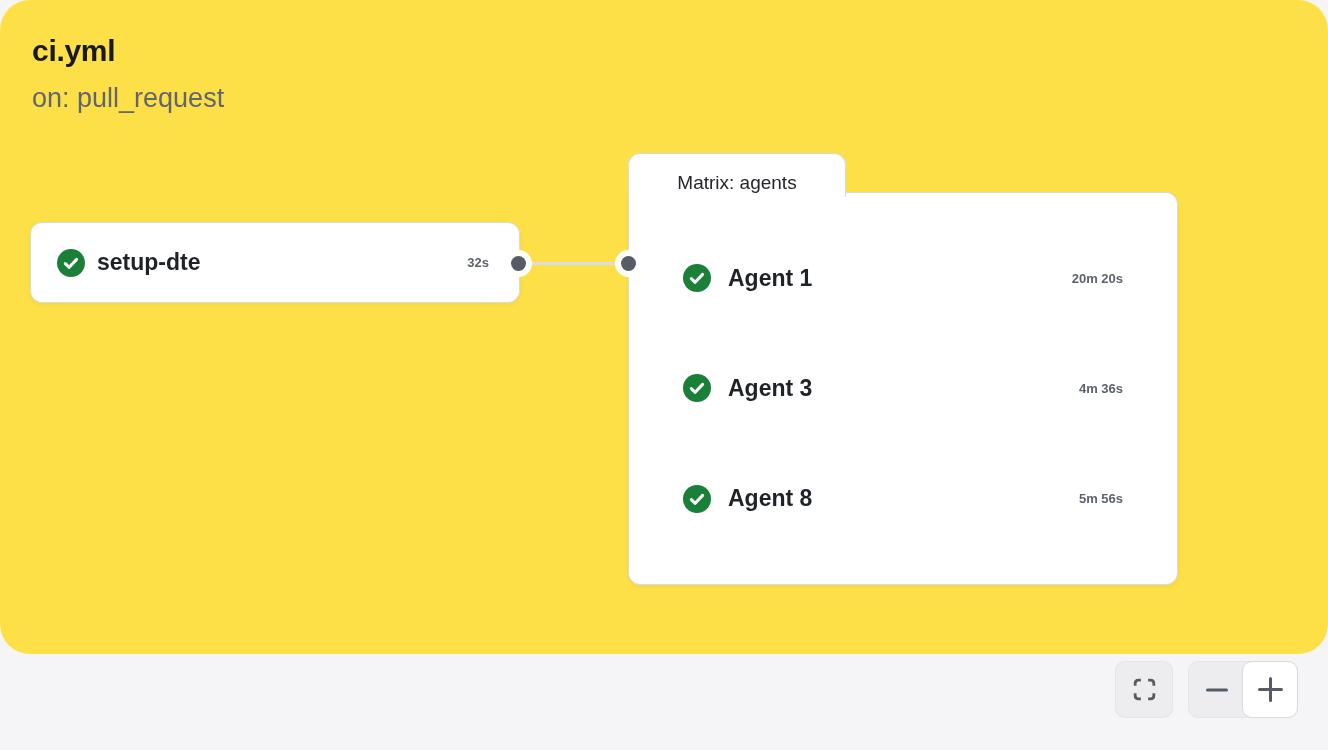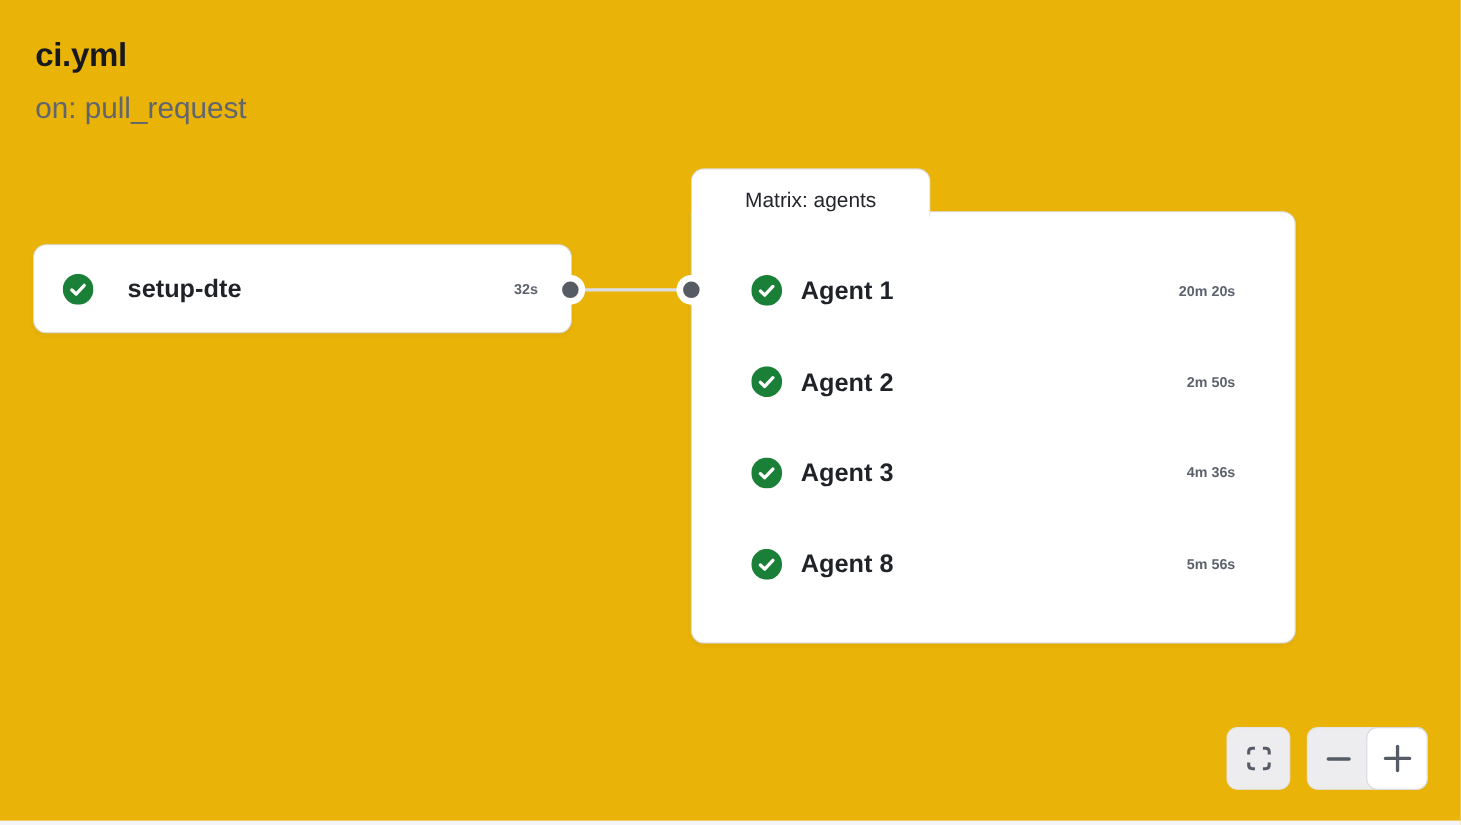--- a/index.html
+++ b/index.html
@@ -2,21 +2,21 @@
 <html><head>
 <meta charset="utf-8">
 <style>
   * { margin:0; padding:0; box-sizing:border-box; }
   html,body { width:1328px; height:750px; }
   body {
     font-family: "Liberation Sans", "DejaVu Sans", sans-serif;
     background:#f5f5f8;
     overflow:hidden;
   }
-  .canvas { position:relative; width:1328px; height:746px; background:#eab308; }
+  .canvas { position:relative; width:1328px; height:654px; background:#fde047;border-radius:30px; }
 
   
   .wf-title {
     position:absolute; left:32px; top:34px;
     font-size:30px; font-weight:700; color:#17191d; letter-spacing:-0.3px;
   }
   .wf-trigger {
     position:absolute; left:32px; top:83px;
     font-size:27px; font-weight:400; color:#61656e;
   }
@@ -31,21 +31,21 @@
     background:#575c64; box-shadow:0 0 0 6px #ffffff; z-index:4;
   }
   .edge-dot.left  { left:511px; top:256px; }
   .edge-dot.right { left:621px; top:256px; }
 
   
   .job-node {
     position:absolute; left:30px; top:222px; width:490px; height:81px;
     background:#ffffff; border:1px solid #d9dade; border-radius:12px;
     box-shadow:0 2px 4px rgba(27,31,36,0.05);
-    display:flex; align-items:center; padding:0 30px 0 26px; gap:31px;
+    display:flex; align-items:center; padding:0 30px 0 26px; gap:12px;
     z-index:2; cursor:pointer;
   }
   .job-name { font-size:23px; font-weight:700; color:#1f2328; }
   .job-duration { margin-left:auto; font-size:13px; font-weight:700; color:#5d636d; }
 
   .check-circle { width:28px; height:28px; flex:0 0 28px; display:block; }
 
   
   .matrix-tab {
     position:absolute; left:628px; top:153px; width:218px; height:44px;
@@ -114,28 +114,20 @@
 
     <div class="matrix-row">
       <svg class="check-circle" viewBox="0 0 28 28">
         <circle cx="14" cy="14" r="14" fill="#1a7f37"></circle>
         <path d="M8.3 14.6 L12.2 18.3 L19.6 10.4" stroke="#ffffff" stroke-width="3" fill="none" stroke-linecap="round" stroke-linejoin="round"></path>
       </svg>
       <span class="job-name">Agent 1</span>
       <span class="job-duration">20m 20s</span>
     </div>
 
-    <div class="matrix-row">
-      <svg class="check-circle" viewBox="0 0 28 28">
-        <circle cx="14" cy="14" r="14" fill="#1a7f37"></circle>
-        <path d="M8.3 14.6 L12.2 18.3 L19.6 10.4" stroke="#ffffff" stroke-width="3" fill="none" stroke-linecap="round" stroke-linejoin="round"></path>
-      </svg>
-      <span class="job-name">Agent 2</span>
-      <span class="job-duration">2m 50s</span>
-    </div>
 
     <div class="matrix-row">
       <svg class="check-circle" viewBox="0 0 28 28">
         <circle cx="14" cy="14" r="14" fill="#1a7f37"></circle>
         <path d="M8.3 14.6 L12.2 18.3 L19.6 10.4" stroke="#ffffff" stroke-width="3" fill="none" stroke-linecap="round" stroke-linejoin="round"></path>
       </svg>
       <span class="job-name">Agent 3</span>
       <span class="job-duration">4m 36s</span>
     </div>
 

